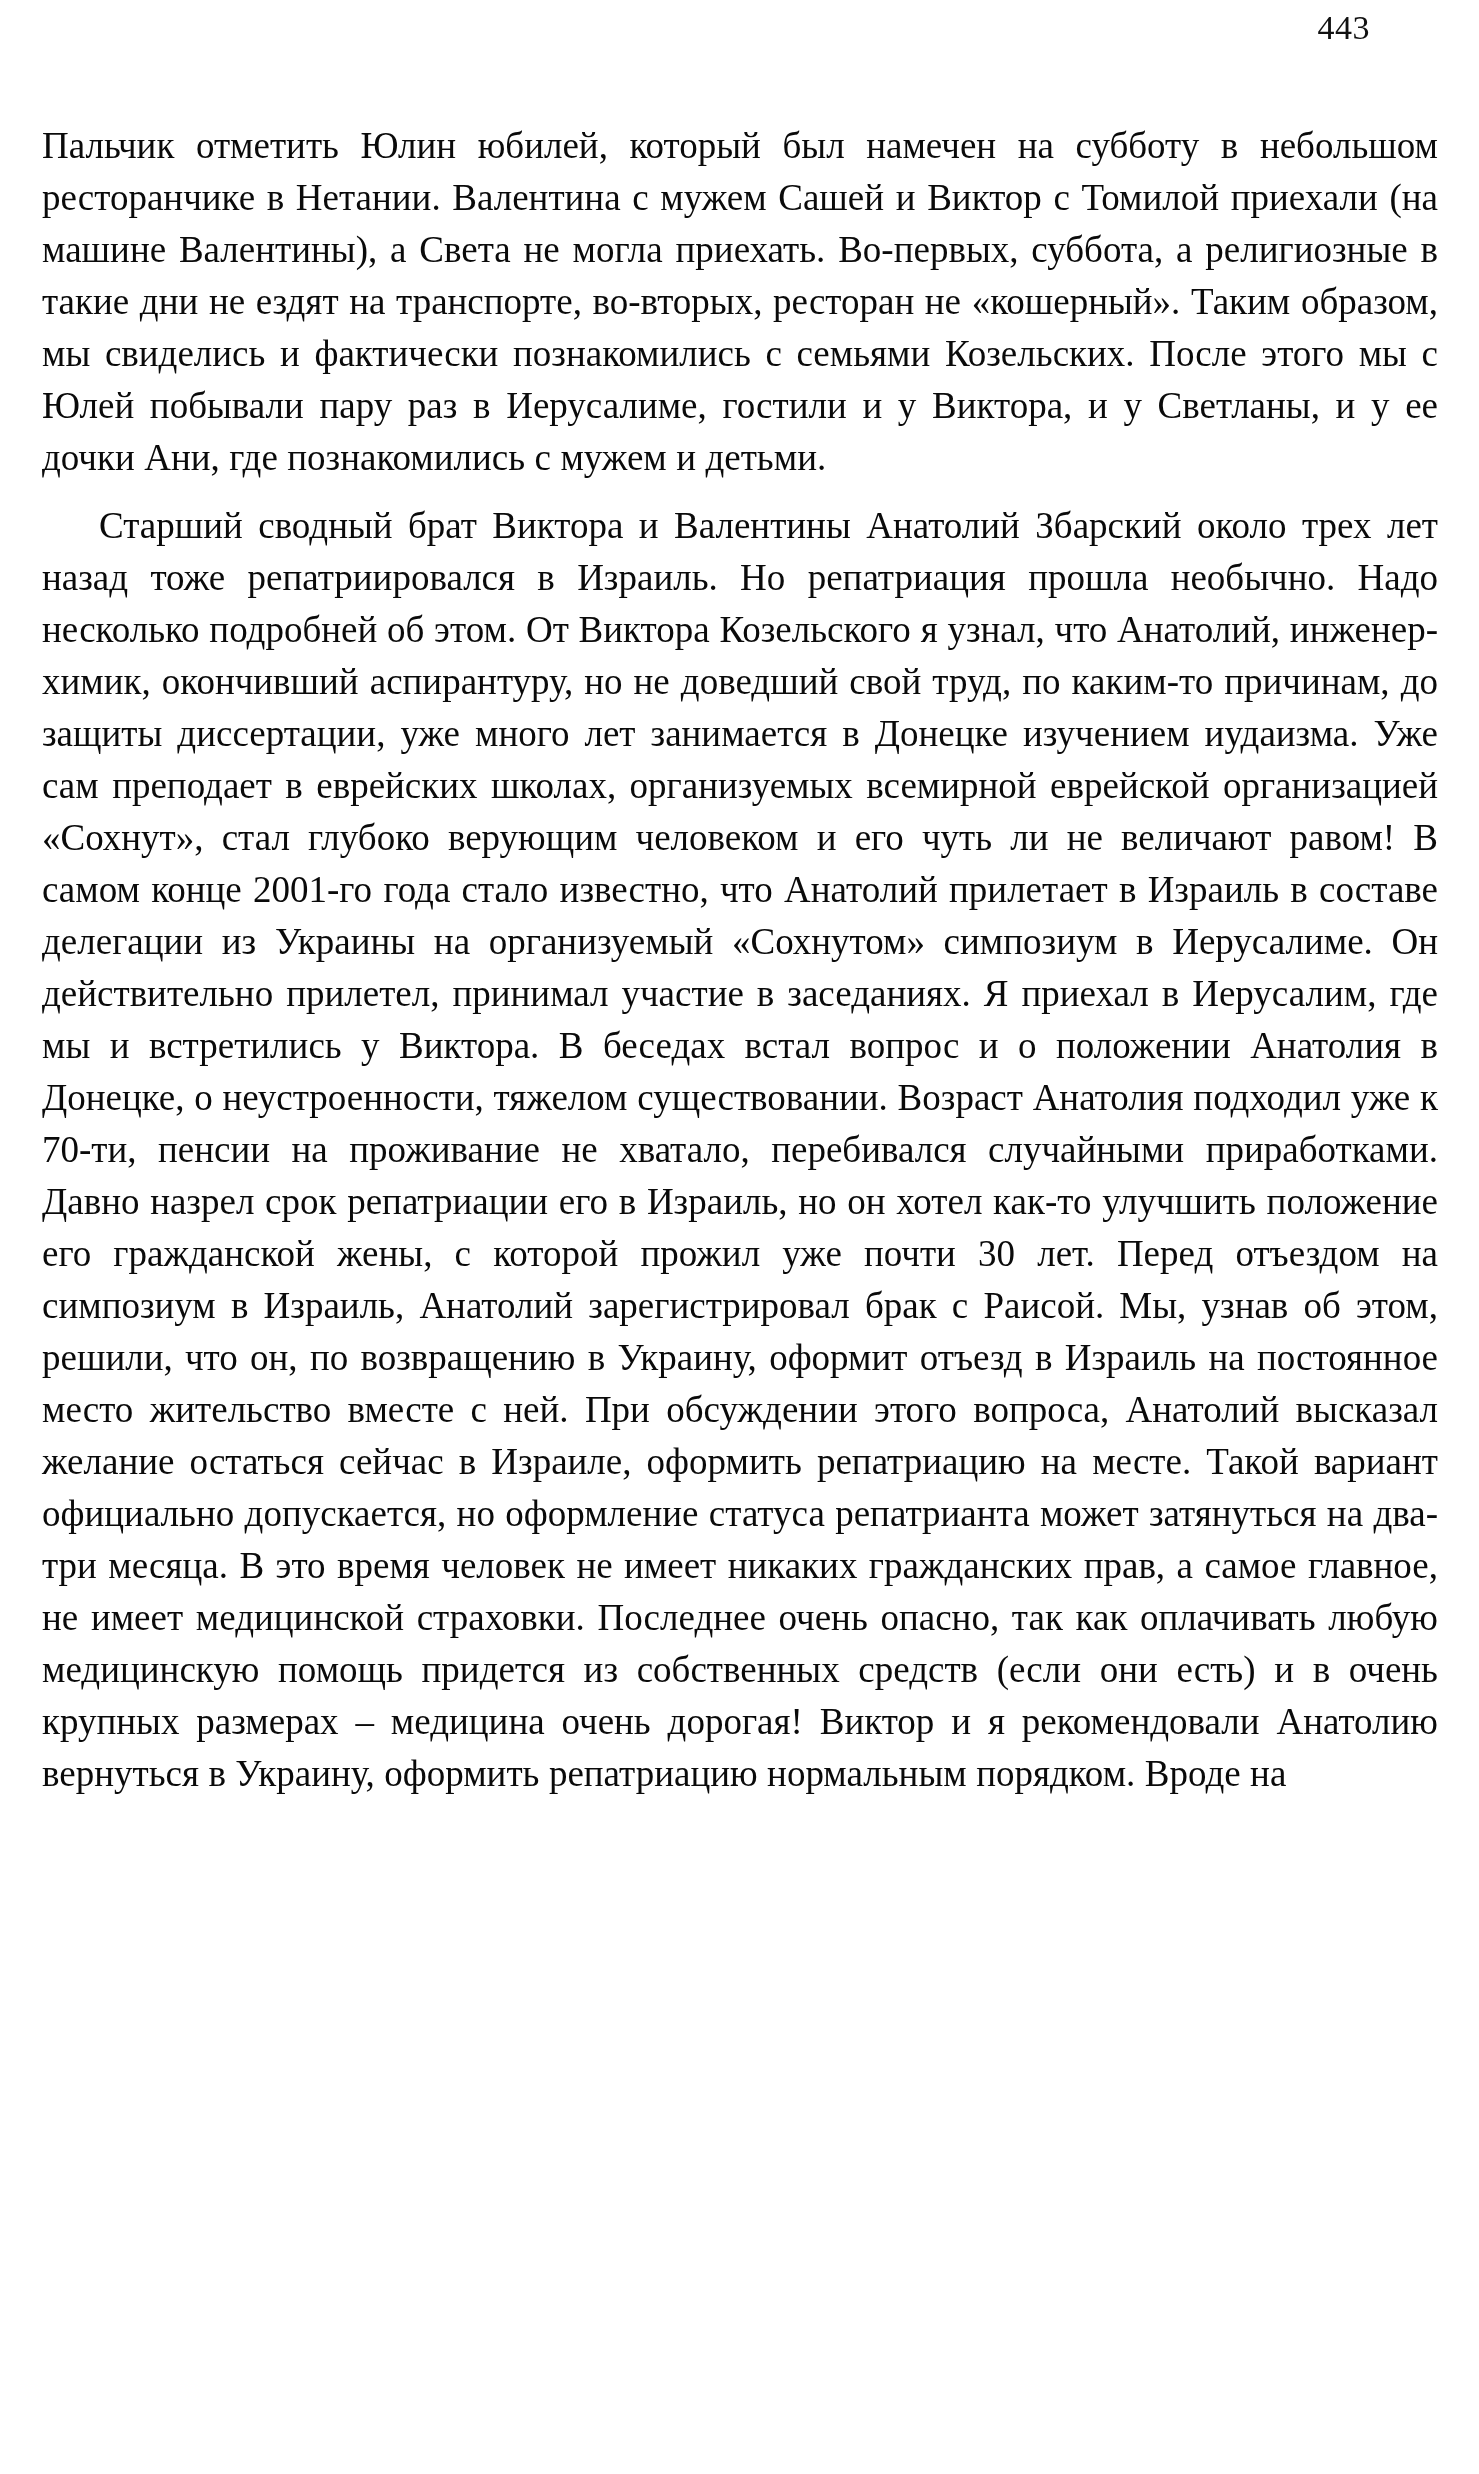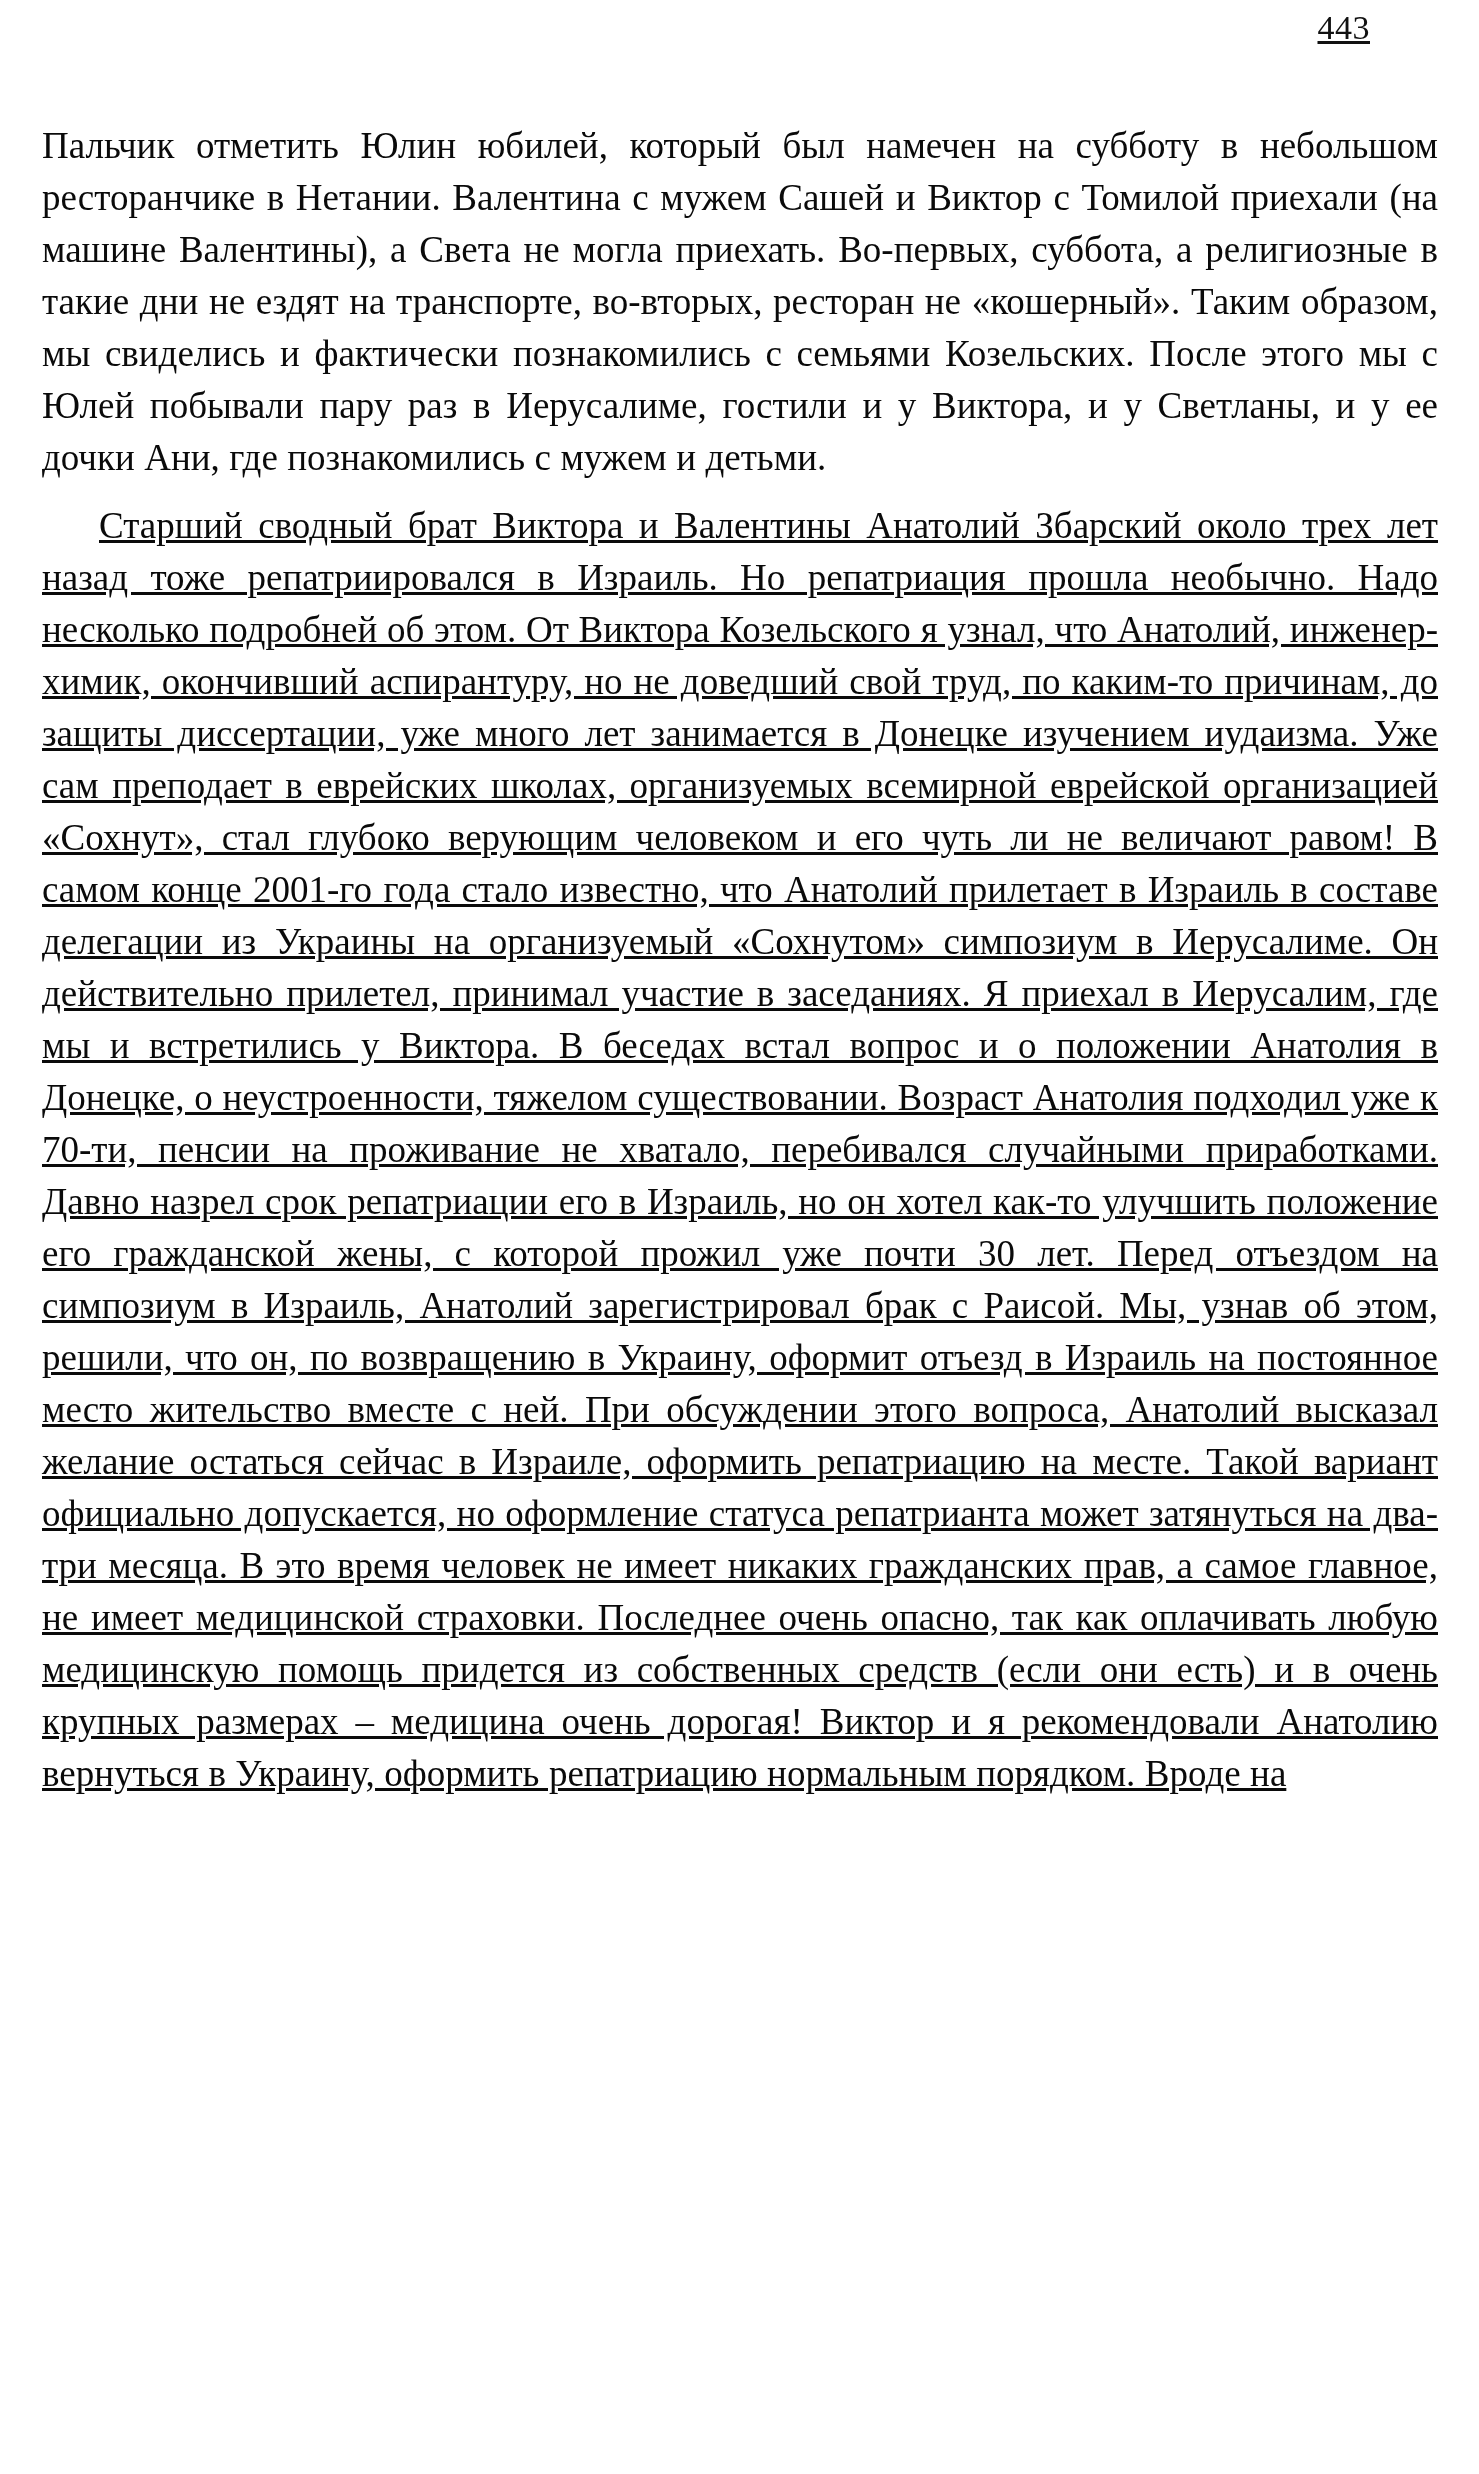--- a/index.html
+++ b/index.html
@@ -22,41 +22,39 @@
     background: #ffffff;
   }
   .page-number {
     position: absolute;
     top: 9.2px;
     right: 109px;
     font-size: 34px;
     font-family: "Liberation Serif", "DejaVu Serif", serif;
     letter-spacing: 0.5px;
     color: #111;
-    text-decoration: underline;
   }
   .content {
     position: absolute;
     top: 104px;
     left: 26px;
     width: 1428px;
   }
   .para {
     font-size: 37px;
     line-height: 52px;
     text-align: justify;
     text-justify: inter-word;
     margin: 16px;
     hyphens: manual;
     word-spacing: 0.2px;
     color: #0a0a0a;
   }
   .para + .para {
     margin-top: 0;
-    text-decoration: underline;
   }
   .indent {
     text-indent: 57px;
   }
   
 </style>
 </head>
 <body>
 
 <div class="page">

